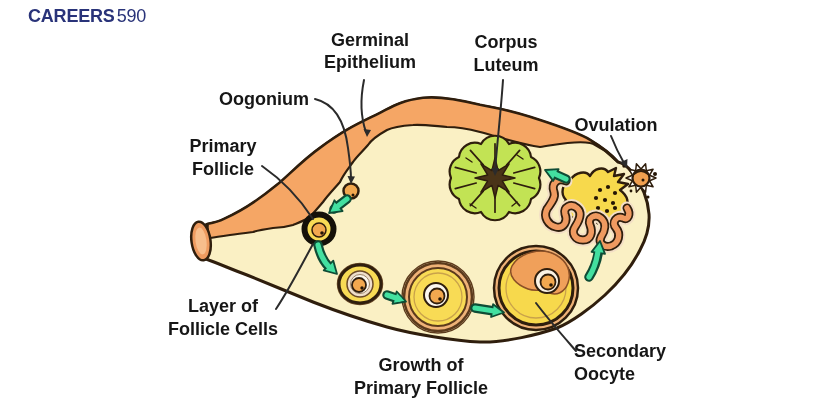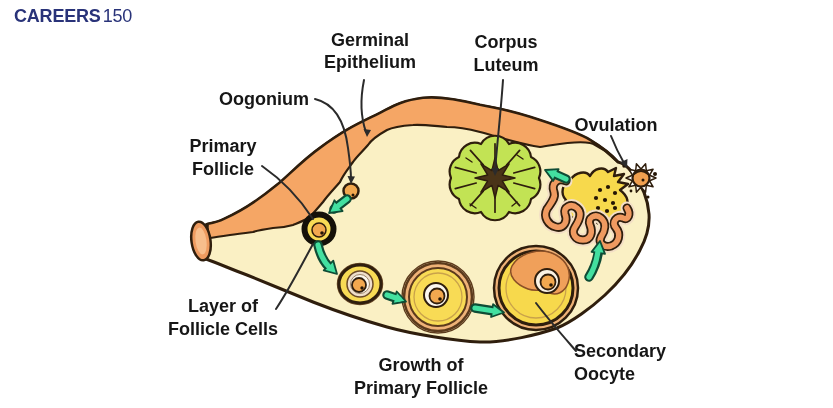--- a/index.html
+++ b/index.html
@@ -1,36 +1,36 @@
 <!DOCTYPE html>
 <html><head>
 <meta charset="utf-8">
 <style>
   html,body{margin:0;padding:0;background:#ffffff;}
   .stage{position:relative;width:833px;height:408px;background:#ffffff;overflow:hidden;
          font-family:"Liberation Sans",sans-serif;}
   .logo{position:absolute;left:14px;top:6px;font-size:18px;color:#293379;letter-spacing:-0.2px;}
-  .logo .b{font-weight:800;}
+  .logo .b{font-weight:800;margin-left:14px;}
   .logo .l{font-weight:400;margin-left:2px;}
   svg text.lbl{font-family:"Liberation Sans",sans-serif;font-weight:bold;font-size:18px;fill:#161616;}
   .outline{stroke:#2F1E0D;stroke-linejoin:round;}
   .ptr{fill:none;stroke:#2b2b2b;stroke-width:2;stroke-linecap:round;}
   .ptr-h{fill:#2b2b2b;}
   .ar-d{fill:none;stroke:#0F4C35;stroke-width:9.5;stroke-linecap:round;}
   .ar-m{fill:none;stroke:#43E0A0;stroke-width:5.2;stroke-linecap:round;}
   .ar-h{fill:#43E0A0;stroke:#0F4C35;stroke-width:1.8;stroke-linejoin:round;}
   .dot{fill:#241505;}
 </style>
 </head>
 <body>
 
 <div class="stage">
 
   <div class="logo">
-    <span class="b">CAREERS</span><span class="l">150</span>
+    <span class="b">CAREERS</span><span class="l">590</span>
   </div>
 
   <svg width="833" height="408" viewBox="0 0 833 408">
 
     <path class="outline" fill="#FAF0C4" stroke-width="3" d="M 208,224 C 196,228 194,252 206,259
          C 220,264 233,270 247,275 C 264,282 296,295 313,302 C 336,311 362,320 387,327
          C 412,334 455,341 480,342 C 505,343 540,334 557,328 C 572,322 592,307 605,295
          C 620,281 633,264 640,250 C 646,239 650,228 649,214 C 648,200 643,186 632,172
          C 627,166 623,163 618,162
          C 610,153 600,146 590,140 C 575,131 545,122 530,117 C 505,109 495,108 480,105

